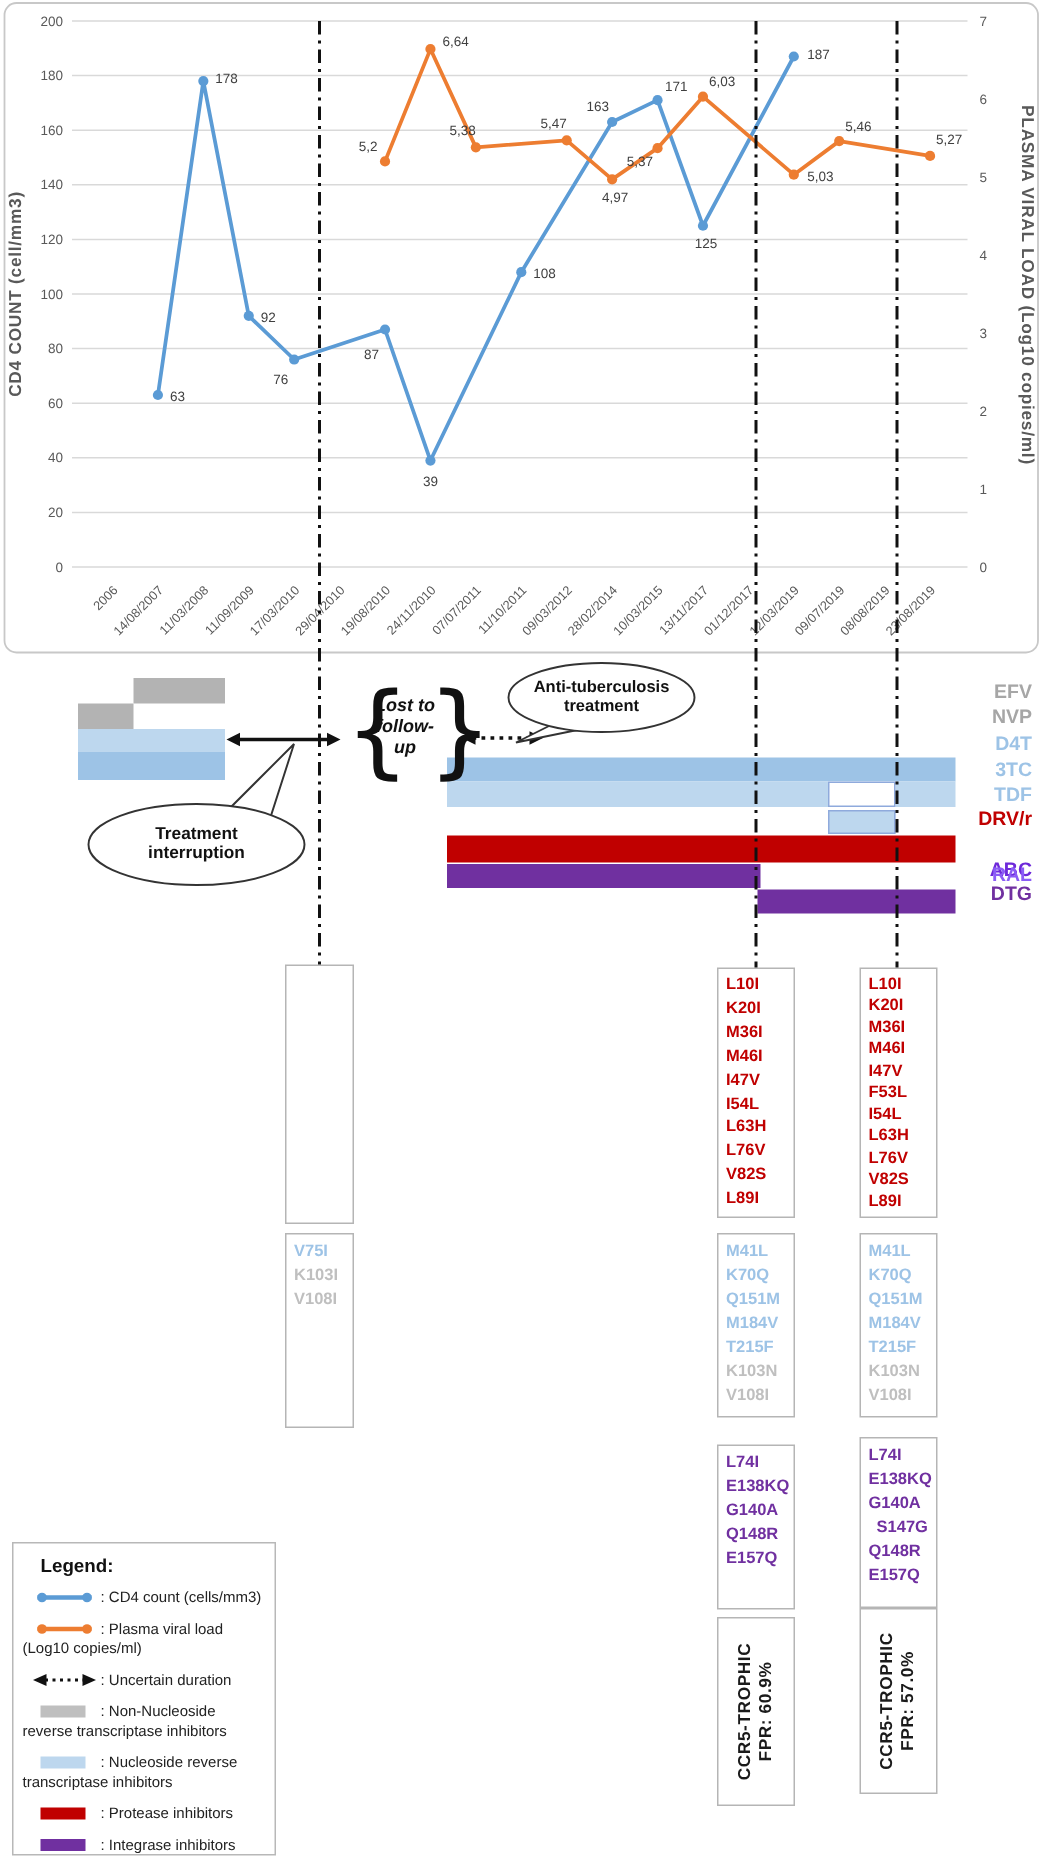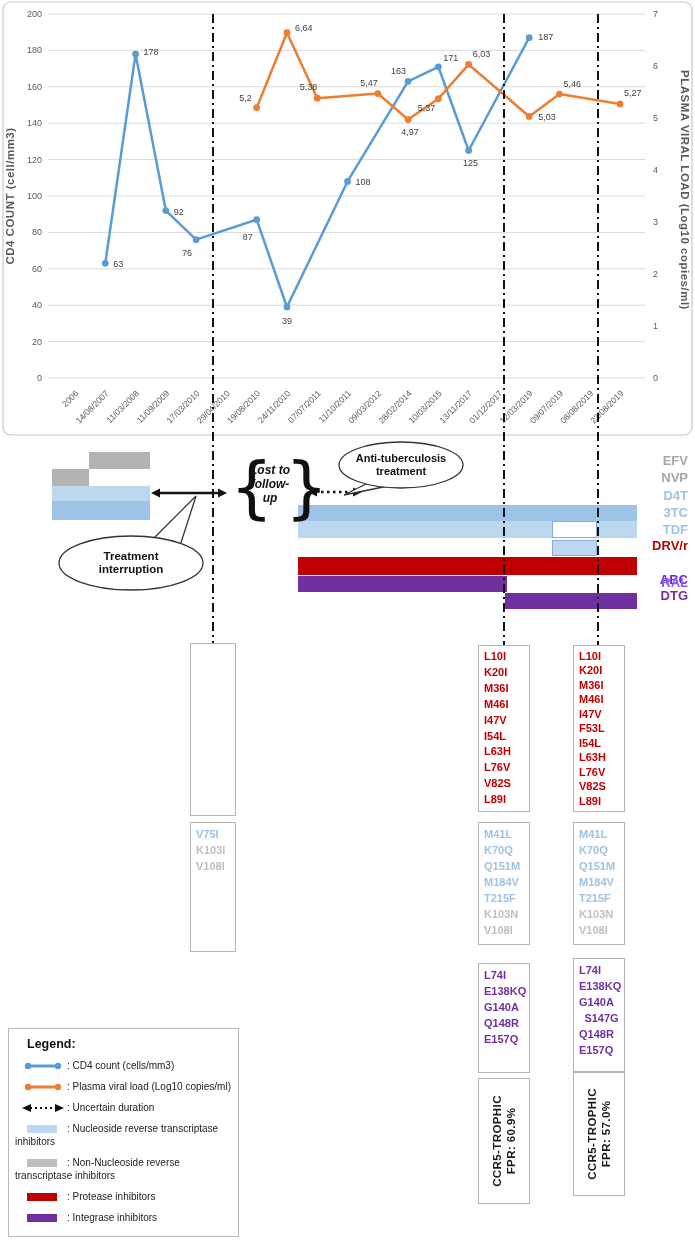--- a/index.html
+++ b/index.html
@@ -22,21 +22,21 @@
         font-weight:bold;font-size:11px;}
   .mbox .mi{padding-left:5px;white-space:nowrap;}
   .c-pi{color:#C00000;}
   .c-nrti{color:#9DC3E6;}
   .c-nnrti{color:#BFBFBF;}
   .c-ini{color:#7030A0;}
   .tropism-wrap{width:100%;height:100%;display:flex;align-items:center;justify-content:center;}
   .tropism-txt{transform:rotate(-90deg);text-align:center;font-size:11.5px;font-weight:bold;
                color:#1a1a1a;white-space:nowrap;line-height:14px;letter-spacing:.4px;}
   
-  #legend{position:absolute;left:8px;top:1028px;width:231px;height:209px;border:1px solid #b8b8b8;
+  #legend{position:absolute;left:8px;top:1028px;width:176px;height:209px;border:1px solid #b8b8b8;
           background:#fff;box-sizing:border-box;padding:8px 4px 4px 6px;}
   #legend-title{font-size:12.5px;font-weight:bold;color:#111;margin:0 0 4px 12px;}
   .lg-item{margin:8px 0 0 0;font-size:10px;color:#222;line-height:13px;}
   .lg-item svg{position:static;vertical-align:-2px;margin:0 2px 0 6px;}
   
   .ann{position:absolute;text-align:center;color:#111;z-index:6;}
   #lost-to-follow-up{left:246px;top:463px;width:48px;font-size:12px;font-weight:bold;
                      font-style:italic;line-height:14px;}
   #anti-tb-label{left:343px;top:452px;width:116px;font-size:11px;font-weight:bold;line-height:13px;}
   #treatment-interruption-label{left:73px;top:550px;width:116px;font-size:11.5px;font-weight:bold;line-height:13px;}
@@ -289,26 +289,26 @@
             <line x1="4" y1="5" x2="40" y2="5" stroke="#ED7D31" stroke-width="3"></line>
             <circle cx="7" cy="5" r="3.2" fill="#ED7D31"></circle>
             <circle cx="37" cy="5" r="3.2" fill="#ED7D31"></circle>
           </svg><span>: Plasma viral load (Log10 copies/ml)</span></div>
         <div class="lg-item"><svg width="44" height="10">
             <line x1="9" y1="5" x2="35" y2="5" stroke="#111" stroke-width="2" stroke-dasharray="2 3"></line>
             <polygon points="1,5 10,1 10,9" fill="#111"></polygon>
             <polygon points="43,5 34,1 34,9" fill="#111"></polygon>
           </svg><span>:  Uncertain duration</span></div>
         <div class="lg-item"><svg width="44" height="10">
+            <rect x="6" y="1" width="30" height="8" fill="#BFBFBF"></rect>
+          </svg><span>: Non-Nucleoside reverse transcriptase inhibitors</span></div>
+        <div class="lg-item"><svg width="44" height="10">
             <rect x="6" y="1" width="30" height="8" fill="#BDD7EE"></rect>
           </svg><span>: Nucleoside reverse transcriptase inhibitors</span></div>
         <div class="lg-item"><svg width="44" height="10">
-            <rect x="6" y="1" width="30" height="8" fill="#BFBFBF"></rect>
-          </svg><span>: Non-Nucleoside reverse transcriptase inhibitors</span></div>
-        <div class="lg-item"><svg width="44" height="10">
             <rect x="6" y="1" width="30" height="8" fill="#C00000"></rect>
           </svg><span>: Protease inhibitors</span></div>
         <div class="lg-item"><svg width="44" height="10">
             <rect x="6" y="1" width="30" height="8" fill="#7030A0"></rect>
           </svg><span>: Integrase inhibitors</span></div>
       </div>
   </div>
 </div>
 
 </body></html>

